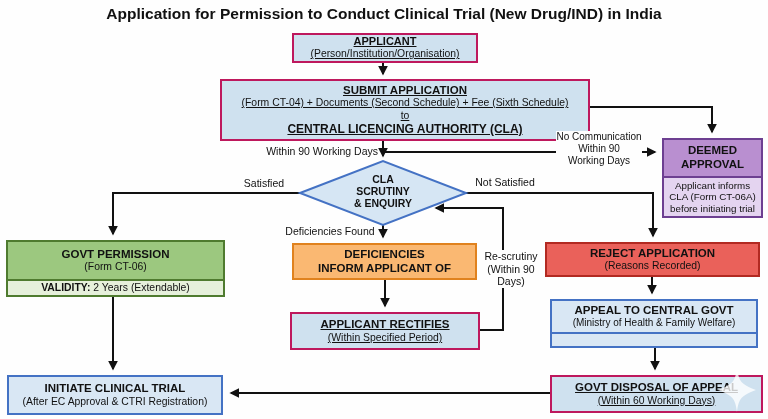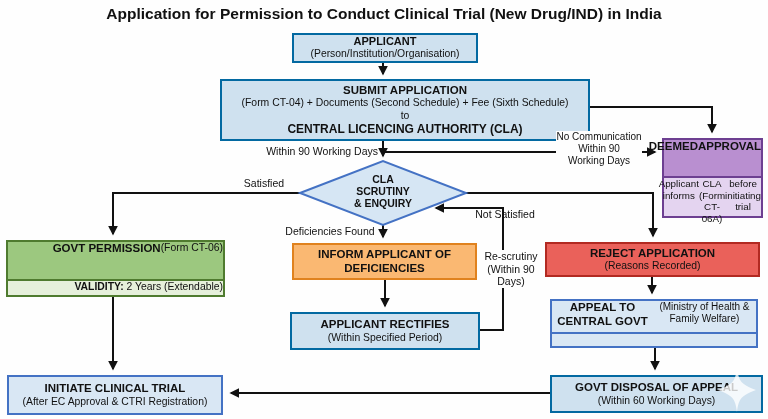--- a/index.html
+++ b/index.html
@@ -5,24 +5,24 @@
   html,body{margin:0;padding:0;background:#e9e9e9;}
   #stage{
     position:relative;width:768px;height:419px;background:#fefefe;
     font-family:"Liberation Sans",sans-serif;color:#111;overflow:hidden;
   }
   #connectors{position:absolute;left:0;top:0;z-index:1;}
   .box{position:absolute;z-index:2;box-sizing:border-box;text-align:center;
        display:flex;flex-direction:column;justify-content:center;line-height:1.18;}
   .b1{font-weight:bold;font-size:11.5px;}
   .b2{font-size:10.4px;}
-  .blue {background:#cfe1ef;border:2px solid #0369a1;}
+  .blue {background:#cfe1ef;border:2px solid #be185d;text-decoration:underline;}
   .blue2{background:#d9e7f4;border:2px solid #4472c4;}
   .split{padding:0;justify-content:flex-start;}
-  .sect{flex:none;display:flex;flex-direction:row;justify-content:flex-end;}
+  .sect{flex:none;display:flex;flex-direction:column;justify-content:center;}
   .lbl{position:absolute;z-index:2;font-size:10.5px;line-height:1.15;text-align:center;}
   .lbl.masked{background:#fefefe;}
   #page-title{position:absolute;top:5px;left:0;width:768px;text-align:center;
     font-size:15.5px;font-weight:bold;z-index:2;}
   #diamond-text{position:absolute;z-index:2;left:318px;top:173px;width:130px;
     text-align:center;font-weight:bold;font-size:10.5px;line-height:1.16;}
   #sparkle{position:absolute;z-index:3;left:716px;top:366px;pointer-events:none;}
 </style>
 </head>
 <body>
@@ -91,22 +91,22 @@
       <div class="b2">(Form CT-06)</div>
     </div>
     <div class="sect b2" style="flex:1;">
       <div>
         <span style="font-weight:bold">VALIDITY:</span><span> 2 Years (Extendable)</span>
       </div>
     </div>
   </div>
 
   <div class="box" style="left:292px;top:243px;width:185px;height:37px;background:#fab872;border:2px solid #e0821e;">
+    <div class="b1">DEFICIENCIES</div>
     <div class="b1">INFORM APPLICANT OF</div>
-    <div class="b1">DEFICIENCIES</div>
   </div>
 
   <div class="box blue" style="left:290px;top:312px;width:190px;height:38px;align-items:center;">
     <div class="b1">APPLICANT RECTIFIES</div>
     <div class="b2">(Within Specified Period)</div>
   </div>
 
   <div class="box" style="left:545px;top:242px;width:215px;height:35px;background:#ea615a;border:2px solid #b22a22;">
     <div class="b1">REJECT APPLICATION</div>
     <div class="b2">(Reasons Recorded)</div>
@@ -126,21 +126,21 @@
 
   <div class="box blue2" style="left:7px;top:375px;width:216px;height:40px;">
     <div class="b1">INITIATE CLINICAL TRIAL</div>
     <div class="b2">(After EC Approval &amp; CTRI Registration)</div>
   </div>
 
   <div class="lbl" style="left:238px;top:145px;width:140px;text-align:right;">Within 90 Working Days</div>
 
   <div class="lbl" style="left:233px;top:177px;width:62px;">Satisfied</div>
 
-  <div class="lbl" style="left:472px;top:176px;width:66px;margin-top:32px;">Not Satisfied</div>
+  <div class="lbl" style="left:472px;top:176px;width:66px;">Not Satisfied</div>
 
   <div class="lbl masked" style="left:556px;top:131px;width:86px;font-size:10px;line-height:1.22;">
     <div>No Communication</div>
     <div>Within 90</div>
     <div>Working Days</div>
   </div>
 
   <div class="lbl" style="left:282px;top:225px;width:96px;">Deficiencies Found</div>
 
   <div class="lbl masked" style="left:481px;top:250px;width:60px;line-height:1.2;">

